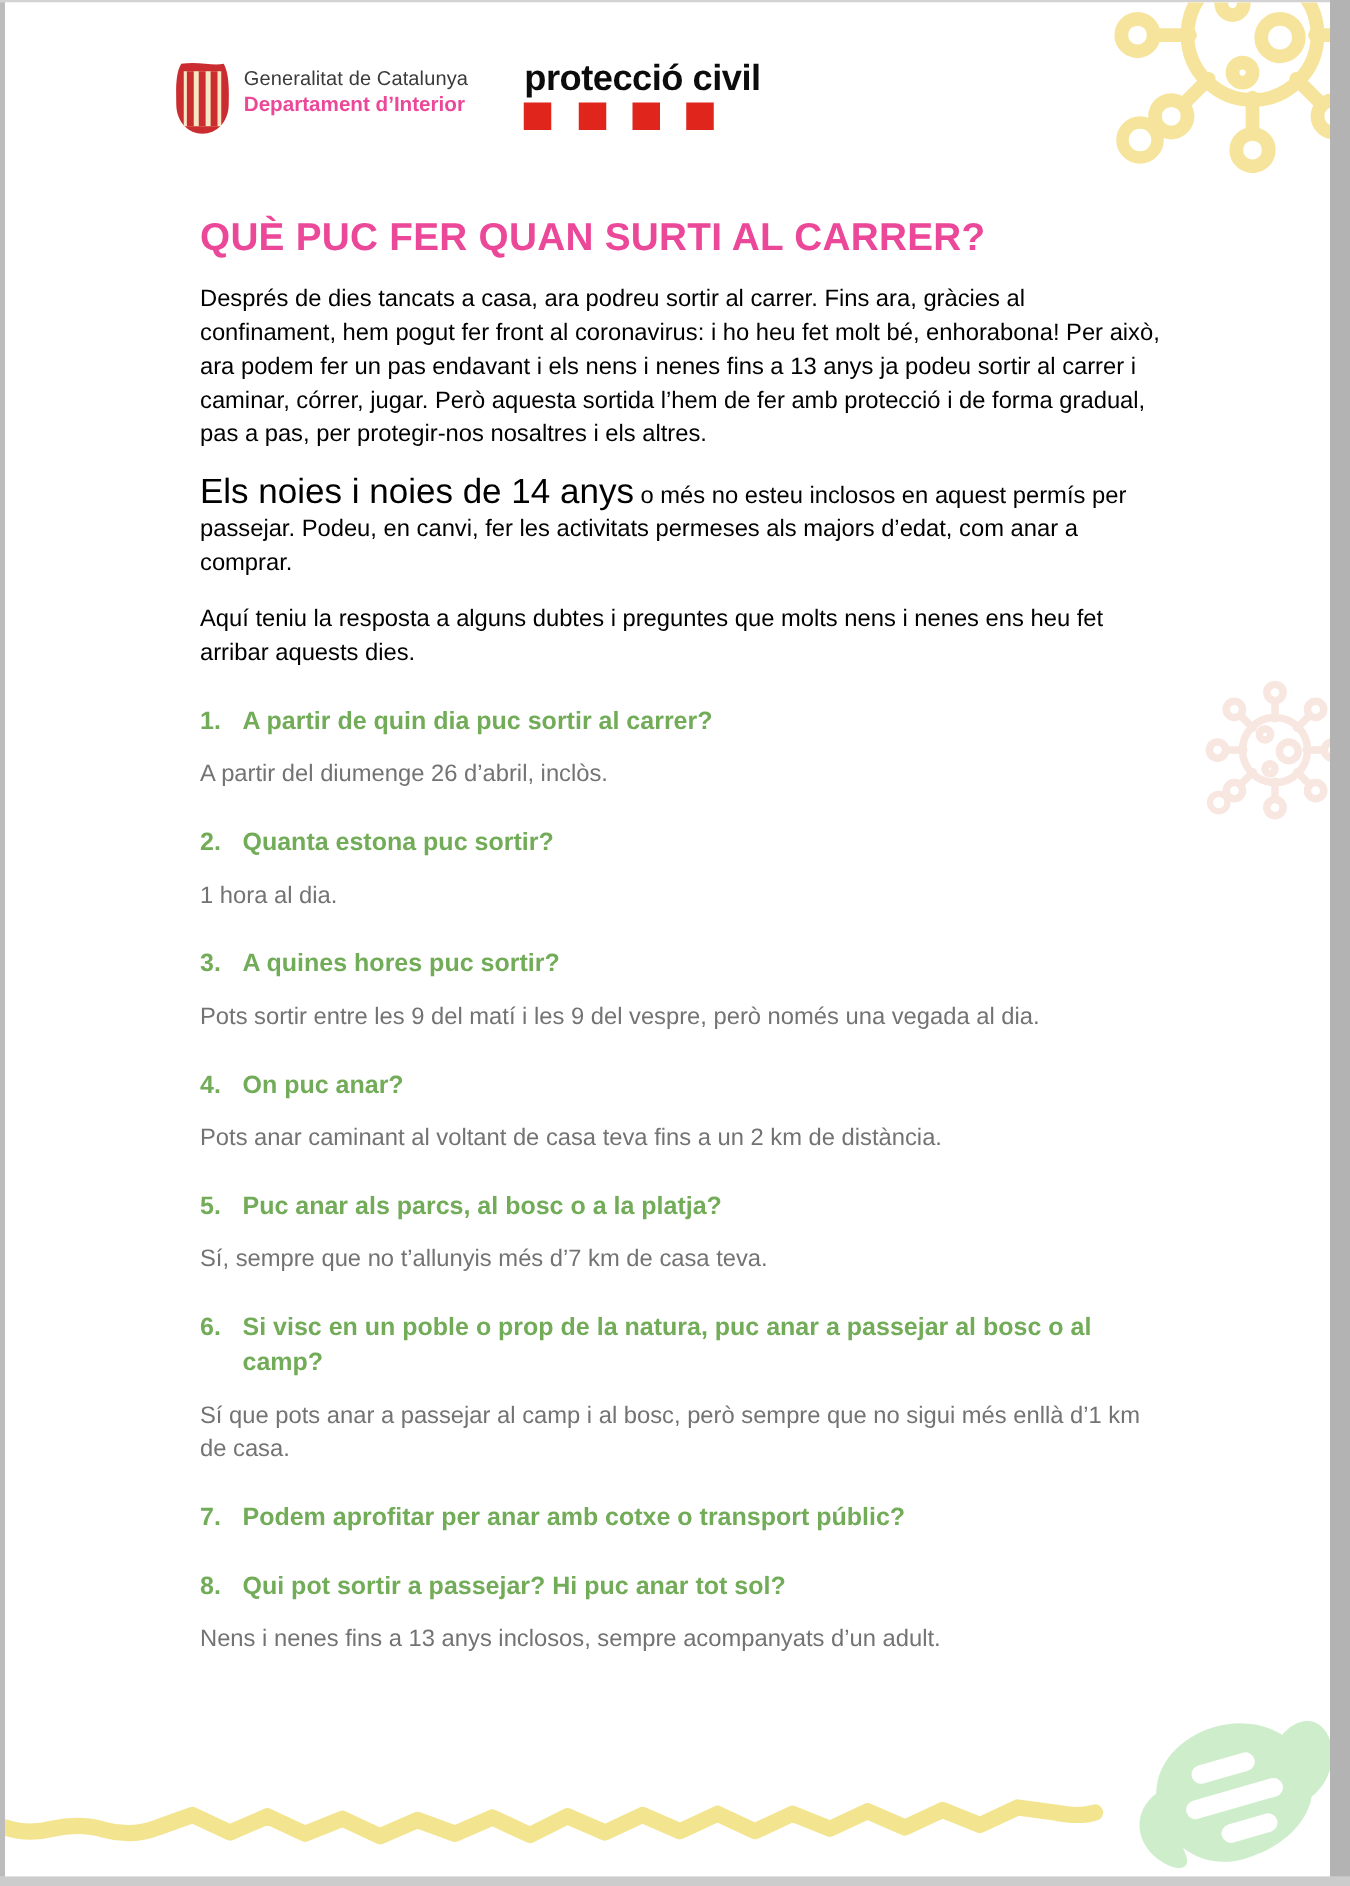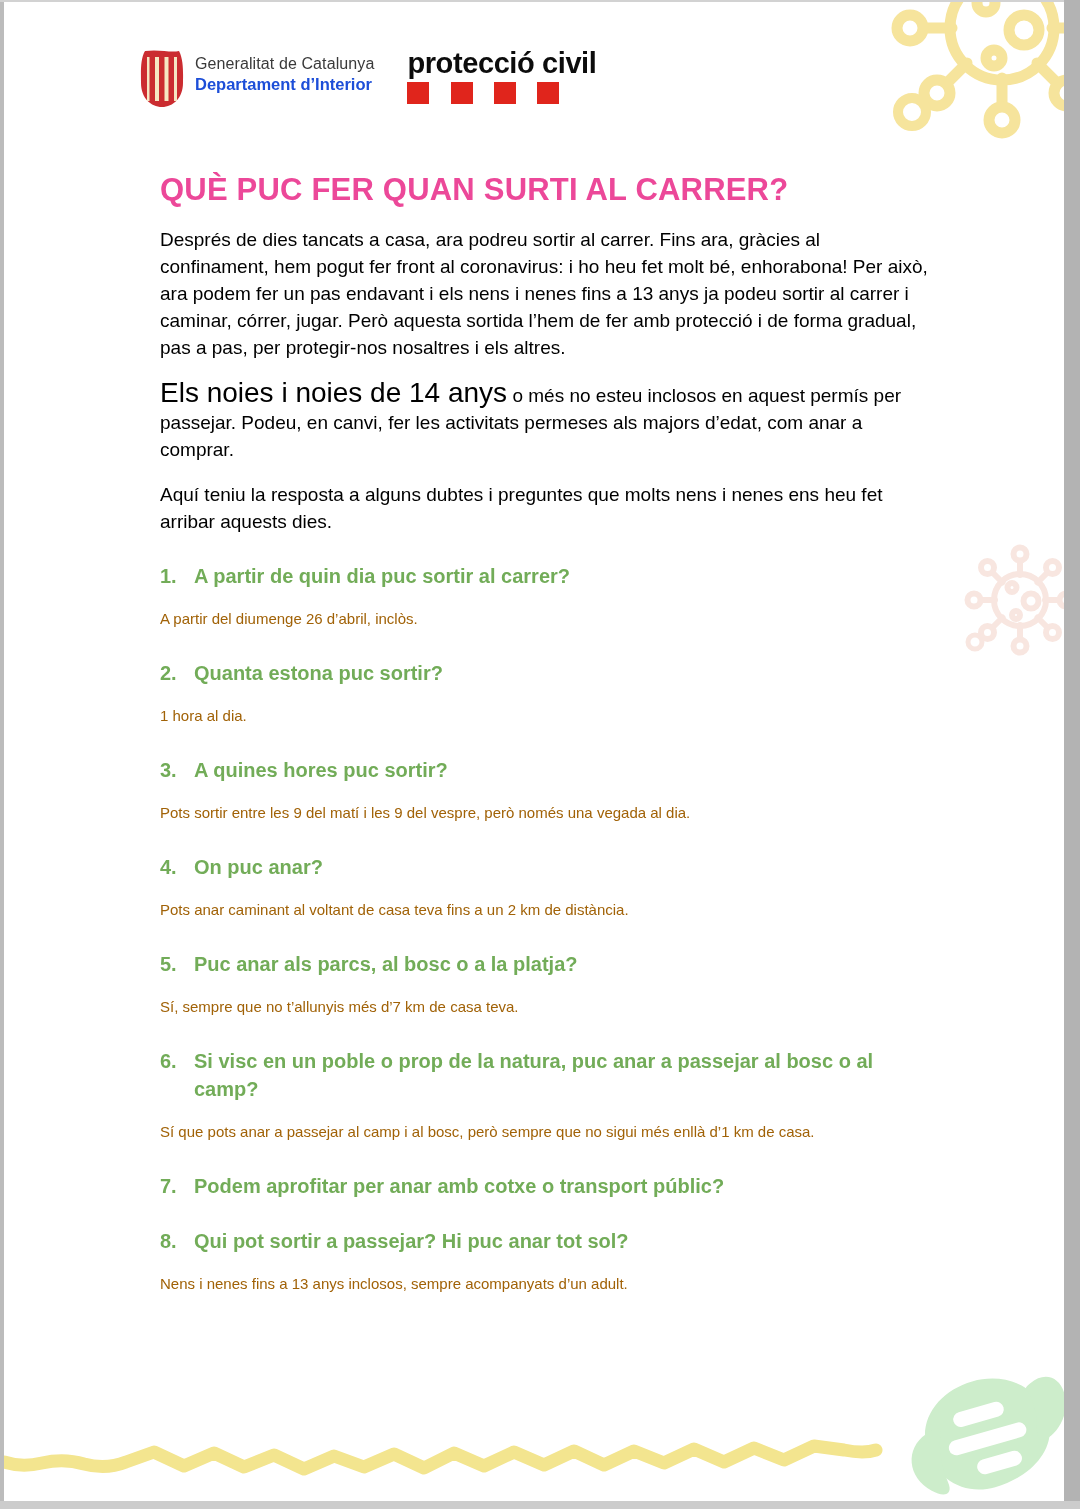--- a/index.html
+++ b/index.html
@@ -15,47 +15,47 @@
   .edge-top{left:0;top:0;width:1080px;height:2px;background:#d2d2d2;}
   .edge-right{right:0;top:0;width:16px;height:1509px;background:#b3b3b3;}
   .edge-bottom{left:0;bottom:0;width:1080px;height:8px;background:#cccccc;}
 
   .page{
     position:absolute;left:4px;top:2px;right:16px;bottom:8px;
     background:#ffffff;overflow:hidden;
   }
 
   
-  .header{display:flex;align-items:flex-start;padding:46px 0 0 136px;position:relative;z-index:2;}
+  .header{display:flex;align-items:flex-start;padding:46px 0 0 136px;position:relative;z-index:2;gap:12px;}
   .gov-logo{display:flex;align-items:flex-start;}
   .gov-logo svg{display:block;margin-top:2px;}
   .gov-text{margin-left:11px;padding-top:6px;}
   .gov-line1{font-size:16px;color:#3a3a3a;line-height:20px;letter-spacing:.1px;}
-  .gov-line2{font-size:16.5px;color:#1d4ed8;font-weight:700;line-height:21px;}
+  .gov-line2{font-size:16.5px;color:#ec4899;font-weight:700;line-height:21px;}
   .brand{margin-left:33px;padding-top:0;}
   .brand-name{font-size:29px;font-weight:700;color:#0c0c0c;letter-spacing:-.4px;line-height:30px;}
   .brand-squares{display:flex;justify-content:space-between;width:152px;margin-top:4px;}
   .red-square{width:22px;height:22px;background:#e0251c;}
 
   
   .doc{position:relative;z-index:2;padding:0 130px 0 156px;}
   .doc-title{
     margin:64px 0 0 0;font-size:31px;font-weight:700;color:#ec4899;
     letter-spacing:.2px;line-height:36px;
   }
   .para{font-size:19px;line-height:27px;color:#000000;margin:18px 0;}
   .lead-big{font-size:28px;}
   .faq-item{margin:0;}
   .question{
     display:flex;margin:27px 0 15px 0;
     color:#72ac58;font-weight:700;font-size:20px;line-height:28px;
   }
   .q-num{flex:0 0 34px;}
   .q-text{flex:1;}
-  .answer{font-size:15px;line-height:27px;color:#a16207;margin:15px 0;}
+  .answer{font-size:19px;line-height:27px;color:#737373;margin:15px 0;}
 
   
   .decor{position:absolute;z-index:1;pointer-events:none;}
   .virus-top-right{left:878px;top:-94px;}
   .virus-mid-right{left:956px;top:538px;}
   .wave{left:0px;top:1414px;}
   .mask{left:889px;top:1358px;}
 </style>
 </head>
 <body>

